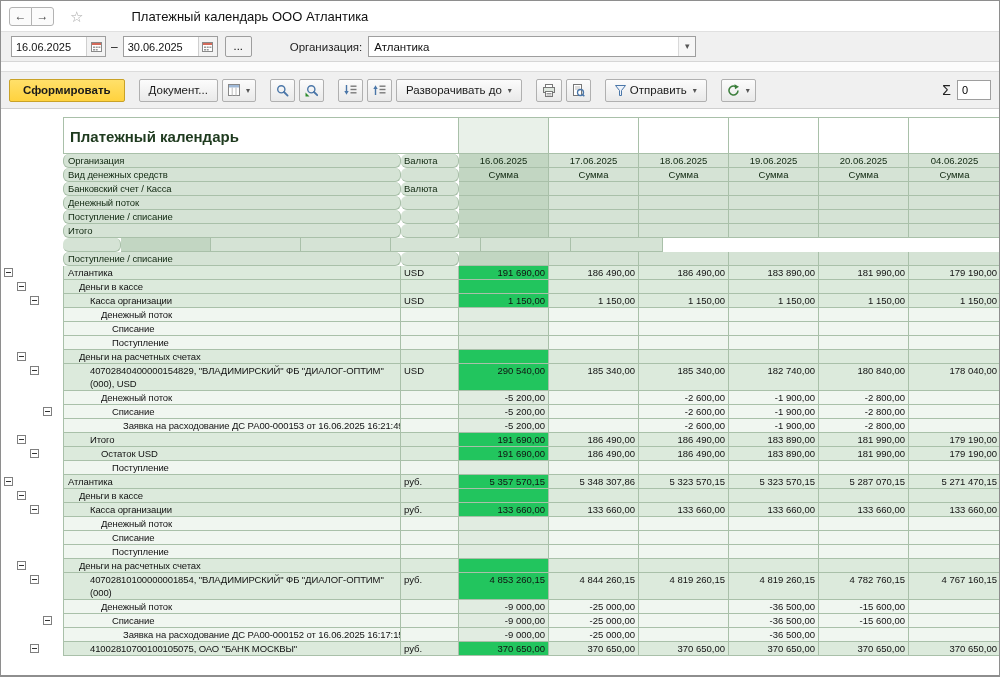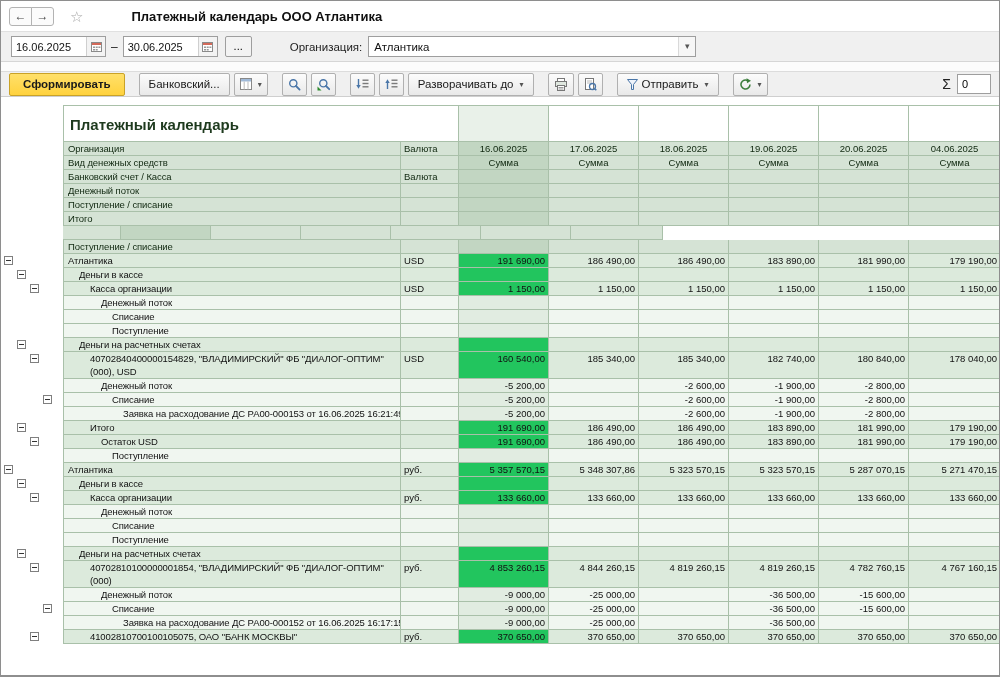--- a/index.html
+++ b/index.html
@@ -8,21 +8,21 @@
   .window { width:1000px; height:677px; border:1px solid #8e8e8e; border-bottom-width:2px; background:#fff;
             display:flex; flex-direction:column; overflow:hidden; }
 
   
   .titlebar { height:30px; flex:none; display:flex; align-items:center; padding:0 8px; background:#fff; }
   .navbtn { width:23px; height:19px; border:1px solid #b3b3b3; background:#fbfbfb; border-radius:3px;
             font-size:12px; color:#444; line-height:16px; text-align:center; cursor:pointer; }
   .navbtn.r { border-top-left-radius:0; border-bottom-left-radius:0; margin-left:-1px; }
   .navbtn.l { border-top-right-radius:0; border-bottom-right-radius:0; }
   .star { margin:0 10px 0 16px; color:#a8a8a8; font-size:15px; line-height:15px; }
-  .wtitle { font-size:13px; font-weight:700; color:#101010;padding-left:38px; }
+  .wtitle { font-size:13px; font-weight:400; color:#101010;padding-left:38px; }
 
   
   .filterbar { height:31px; flex:none; background:#f0f0f0; border-top:1px solid #e0e0e0;
                border-bottom:1px solid #d6d6d6; display:flex; align-items:center; padding:0 10px; }
   .datectl { display:flex; align-items:stretch; height:21px; border:1px solid #9e9e9e; background:#fff; }
   .datectl input { width:74px; border:0; outline:0; font-family:"Liberation Sans",sans-serif;
                    font-size:11px; padding:0 4px; color:#111; }
   .calbtn { width:19px; border:0; border-left:1px solid #cfcfcf; background:#f3f3f3;
             display:flex; align-items:center; justify-content:center; cursor:pointer; }
   .dash { font-size:12px; margin:0 5px; color:#222; }
@@ -30,21 +30,21 @@
              font-size:11px; line-height:9px; cursor:pointer; border-radius:2px; }
   .orglabel { margin-left:38px; margin-right:6px; font-size:11.5px; color:#222; }
   .combo { width:328px; height:21px; border:1px solid #9e9e9e; background:#fff; display:flex;
            align-items:center; cursor:pointer; }
   .combo .val { flex:1; font-size:11.5px; padding:0 5px; color:#111; overflow:hidden; white-space:nowrap; }
   .combo .arrow { width:17px; height:100%; border-left:1px solid #d9d9d9; background:#f6f6f6;
                   text-align:center; color:#555; font-size:9px; line-height:19px; }
   .spacer { height:9px; flex:none; background:#fcfcfc; }
 
   
-  .toolbar { height:26px; flex:none; background:#f0f0f0; border-top:1px solid #dcdcdc;
+  .toolbar { height:38px; flex:none; background:#f0f0f0; border-top:1px solid #dcdcdc;
              border-bottom:1px solid #cfcfcf; display:flex; align-items:center; padding:0 8px; }
   .tbtn { height:23px; border:1px solid #b0b0b0; border-radius:2px; background:linear-gradient(#fcfcfc,#e9e9e9);
           font-family:"Liberation Sans",sans-serif; font-size:11.5px; color:#1a1a1a; padding:0 9px;
           display:inline-flex; align-items:center; gap:4px; cursor:pointer; white-space:nowrap; }
   .tbtn.icon { padding:0 5px; }
   .tbtn .dd { font-size:8px; color:#555; margin-left:2px; }
   .gen { background:linear-gradient(#ffe06a,#ffd23e); border-color:#c9a227; font-weight:700; padding:0 13px; }
   .gap { width:4px; flex:none; } .gapw { width:14px; flex:none; }
   .sumwrap { margin-left:auto; display:flex; align-items:center; gap:6px; }
   .sumsym { font-size:14px; color:#222; }
@@ -62,21 +62,21 @@
         font-size:9.5px; line-height:13px; padding:0 3px; }
   .cv { width:90px; flex:none; border-right:1px solid #a9c0a9; border-bottom:1px solid #a9c0a9;
         font-size:9.5px; line-height:13px; padding:0 3px; text-align:right;
         white-space:nowrap; overflow:hidden; }
   .cv.last { width:92px; }
   .titlerow .titlecell { width:396px; flex:none; height:37px; border:1px solid #a9c0a9; border-bottom-width:1px;
         background:#fff; font-size:15px; font-weight:700; color:#1e3a1e; padding:10px 0 0 6px; }
   .titlerow .cv { height:37px; background:#fff; border-top:1px solid #a9c0a9; }
   .titlerow .cv.now { background:#e9f1e9; }
   .hdr { height:14px; }
-  .hdr > .cl, .hdr > .cc { background:#d5e3d5; color:#102810; }
+  .hdr > .cl, .hdr > .cc { background:#d5e3d5; color:#102810;border-radius:6px; }
   .hdr > .cv { background:#d5e3d5; text-align:center; color:#102810; }
   .hdr > .cv.now { background:#c2d6c2; }
   .group  > .cl, .group  > .cc, .group  > .cv { background:#dceadc; }
   .group  > .cv.now { background:#22c55e; }
   .detail > .cl, .detail > .cc, .detail > .cv { background:#f0f6f0; }
   .detail > .cv.now { background:#e1ece1; }
   .doc > .cl, .doc > .cc, .doc > .cv { background:#f0f6f0; }
   .doc > .cv.now { background:#e1ece1; }
   .doc > .cl, .detail > .cl { white-space:nowrap; }
   .r-row.data { min-height:14px; }
@@ -131,21 +131,21 @@
       <span class="val">Атлантика</span>
       <span class="arrow">▾</span>
     </div>
   </div>
 
   <div class="spacer"></div>
 
   <div class="toolbar">
     <button class="tbtn gen">Сформировать</button>
     <span class="gapw"></span>
-    <button class="tbtn">Банковский...</button>
+    <button class="tbtn">Документ...</button>
     <span class="gap"></span>
     <button class="tbtn icon">
       <svg width="12" height="12" viewBox="0 0 12 12">
           <rect x="0.5" y="0.5" width="11" height="11" fill="#fff" stroke="#888"></rect>
           <rect x="1" y="1" width="10" height="2.5" fill="#9fb9d8"></rect>
           <line x1="4.2" y1="3.5" x2="4.2" y2="11.5" stroke="#bbb"></line>
           <line x1="8" y1="3.5" x2="8" y2="11.5" stroke="#bbb"></line>
         </svg>
       <span class="dd">▾</span>
     </button>
@@ -415,21 +415,21 @@
           <div class="cv num"></div>
           <div class="cv num"></div>
           <div class="cv num last"></div>
         </div>
         <div class="r-row data group">
           <div class="g">
             <div class="exp" style="left: 29px;"></div>
           </div>
           <div class="cl" style="padding-left: 26px;">40702840400000154829, "ВЛАДИМИРСКИЙ" ФБ "ДИАЛОГ-ОПТИМ" (000), USD</div>
           <div class="cc">USD</div>
-          <div class="cv num now">160 540,00</div>
+          <div class="cv num now">290 540,00</div>
           <div class="cv num">185 340,00</div>
           <div class="cv num">185 340,00</div>
           <div class="cv num">182 740,00</div>
           <div class="cv num">180 840,00</div>
           <div class="cv num last">178 040,00</div>
         </div>
         <div class="r-row data detail">
           <div class="g"></div>
           <div class="cl" style="padding-left: 37px;">Денежный поток</div>
           <div class="cc"></div>

